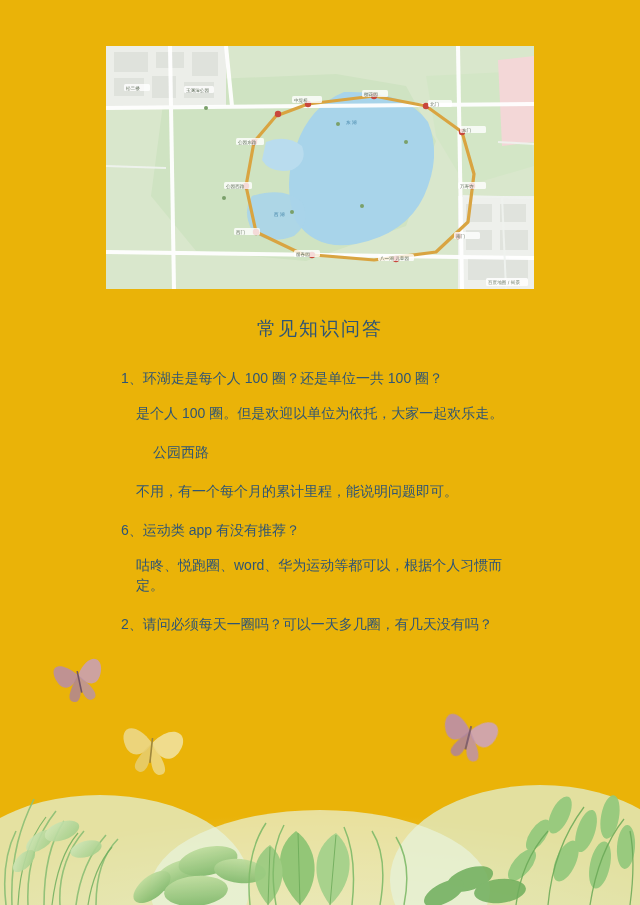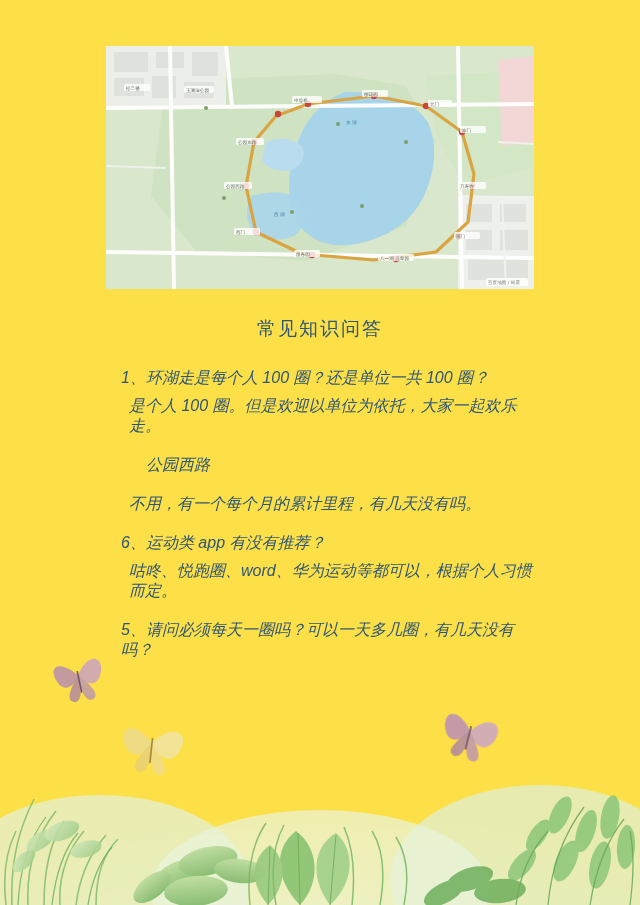--- a/index.html
+++ b/index.html
@@ -12,21 +12,21 @@
     background: #ffffff;
     font-family: "Liberation Sans", sans-serif;
     overflow: hidden;
     position: relative;
   }
 
   .page {
     position: relative;
     width: 640px;
     height: 905px;
-    background: #fde047;
+    background: #eab308;
     overflow: hidden;
   }
 
   
   .map-wrap {
     position: absolute;
     left: 106px;
     top: 46px;
     width: 428px;
     height: 243px;
@@ -48,27 +48,26 @@
     font-family: "Liberation Serif", serif;
   }
 
   
   .faq {
     position: absolute;
     left: 121px;
     top: 368px;
     width: 420px;
     color: #2f5575;
-    font-size: 16px;
+    font-size: 14px;
     line-height: 20px;
-    font-style: italic;
   }
   .faq-item { margin-bottom: 19px; }
   .faq-q { margin: 0 0 3px 0; }
-  .faq-a { margin: 8px; }
+  .faq-a { margin: 15px; }
   .faq-a.indent { padding-left: 17px; }
 
   
   .bottom-art {
     position: absolute;
     left: 0;
     bottom: 0;
     width: 640px;
     height: 270px;
     overflow: hidden;
@@ -200,30 +199,30 @@
     <div class="faq-item">
       <p class="faq-q">1、环湖走是每个人 100 圈？还是单位一共 100 圈？</p>
       <p class="faq-a">是个人 100 圈。但是欢迎以单位为依托，大家一起欢乐走。</p>
     </div>
 
     <div class="faq-item">
       <p class="faq-a indent">公园西路</p>
     </div>
 
     <div class="faq-item">
-      <p class="faq-a">不用，有一个每个月的累计里程，有几天没有吗。</p>
+      <p class="faq-a">不用，有一个每个月的累计里程，能说明问题即可。</p>
     </div>
 
     <div class="faq-item">
       <p class="faq-q">6、运动类 app 有没有推荐？</p>
       <p class="faq-a">咕咚、悦跑圈、word、华为运动等都可以，根据个人习惯而定。</p>
     </div>
 
     <div class="faq-item">
-      <p class="faq-q">5、请问必须每天一圈吗？可以一天多几圈，有几天没有吗？</p>
+      <p class="faq-q">2、请问必须每天一圈吗？可以一天多几圈，有几天没有吗？</p>
     </div>
 
   </div>
 
   <div class="bottom-art">
     <svg width="640" height="270" viewBox="0 0 640 270" xmlns="http://www.w3.org/2000/svg">
       <defs>
         <radialGradient id="glow" cx="50%" cy="100%" r="80%">
           <stop offset="0%" stop-color="#d9ecc7" stop-opacity="0.9"></stop>
           <stop offset="100%" stop-color="#ffffff" stop-opacity="0"></stop>

